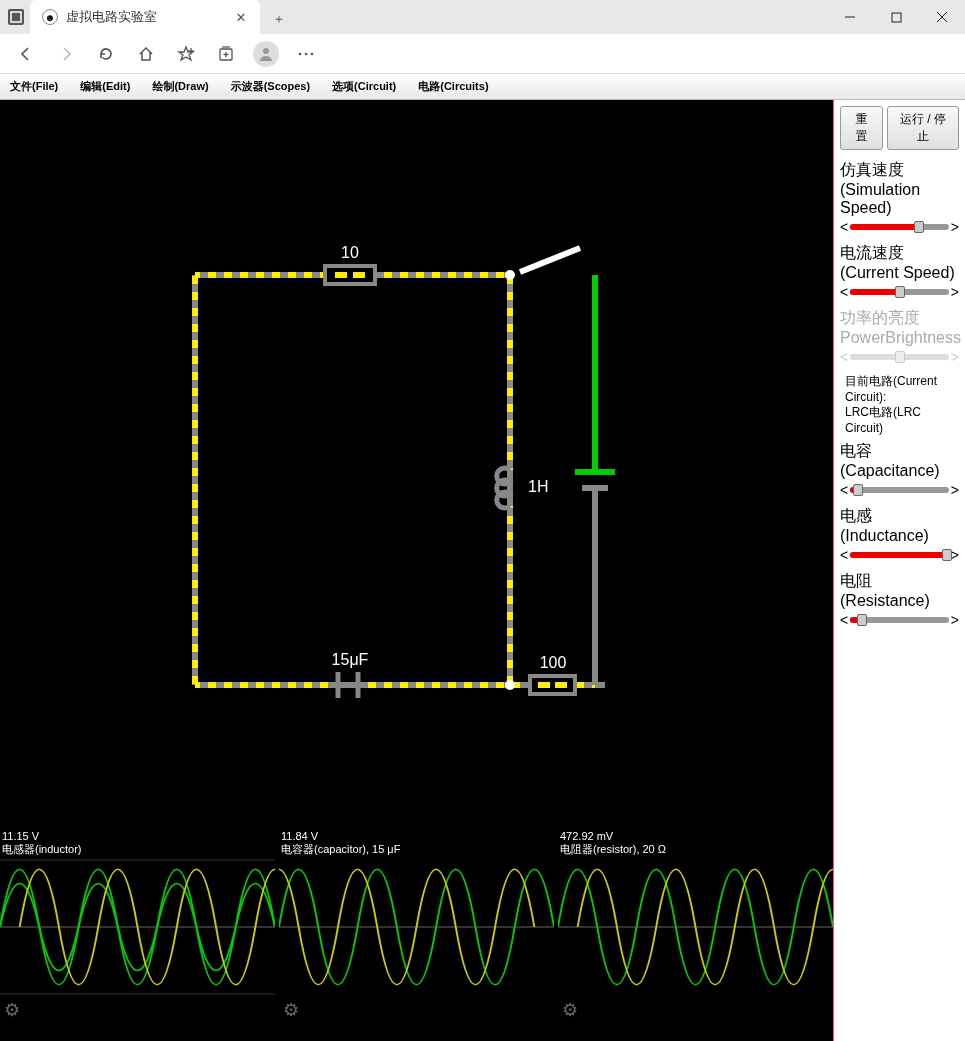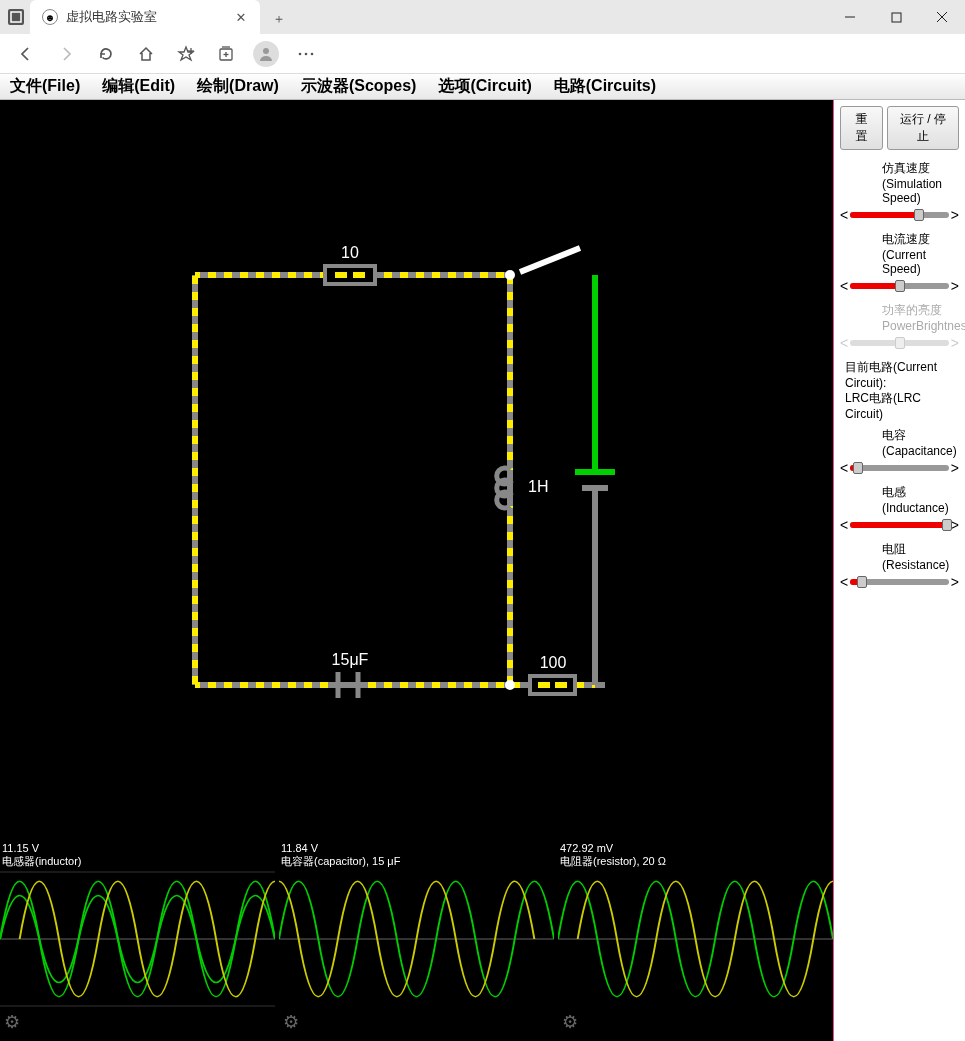--- a/index.html
+++ b/index.html
@@ -22,47 +22,47 @@
 .nav-btn { width: 36px; height: 32px; display: flex; align-items: center; justify-content: center; color: #555; cursor: pointer; border-radius: 4px; }
 .nav-btn.disabled { color: #bbb; }
 .addr-bar { flex: 1; display: flex; align-items: center; height: 32px; border: 1px solid #ccc; border-radius: 16px; padding: 0 12px; margin: 0 8px; gap: 8px; color: #444; }
 .addr-lock { color: #666; }
 .addr-text { flex: 1; color: #333; }
 .tool-icon { width: 36px; height: 32px; display: flex; align-items: center; justify-content: center; color: #555; cursor: pointer; border-radius: 4px; }
 .avatar { width: 26px; height: 26px; border-radius: 50%; background: #ddd; display: flex; align-items: center; justify-content: center; }
 
 
 .menubar { background: linear-gradient(#fefefe, #e8e8e8); border-bottom: 1px solid #bbb; height: 26px; display: flex; align-items: center; padding: 0 10px; gap: 22px; }
-.menu-item { color: #000; font-weight: bold; cursor: pointer; font-size: 16px; }
+.menu-item { color: #000; font-weight: bold; cursor: pointer; font-size: 11px; }
 
 
 .main { display: flex; height: calc(1041px - 34px - 40px - 26px); }
 .canvas-area { flex: 1; background: #000; position: relative; }
 .sidebar { width: 132px; background: #fff; border-left: 1px solid #ec4899; padding: 6px; font-size: 12px; }
 
 
 .btn-row { display: flex; gap: 4px; margin-bottom: 10px; justify-content: center; }
 .sb-btn { background: linear-gradient(#f8f8f8, #e0e0e0); border: 1px solid #999; border-radius: 3px; padding: 4px 10px; cursor: pointer; font-size: 12px; }
 .slider-group { margin-bottom: 8px; }
-.slider-label { color: #000; font-size: 12px; margin-bottom: 2px; margin-left: 42px; }
+.slider-label { color: #000; font-size: 16px; margin-bottom: 2px; }
 .slider-label.disabled { color: #aaa; }
 .slider-row { display: flex; align-items: center; gap: 2px; }
 .arrow { font-size: 14px; color: #000; cursor: pointer; user-select: none; }
 .arrow.disabled { color: #ccc; }
 .slider-track { flex: 1; height: 6px; background: #999; border-radius: 3px; position: relative; }
 .slider-fill { position: absolute; left: 0; top: 0; bottom: 0; background: #e00; border-radius: 3px; }
 .slider-thumb { position: absolute; top: -3px; width: 10px; height: 12px; background: #ccc; border: 1px solid #666; border-radius: 2px; transform: translateX(-50%); }
 .slider-track.disabled { background: #ddd; }
 .info-text { color: #000; font-size: 12px; margin: 6px 5px; }
 
 
 .circuit-svg { position: absolute; top: 0; left: 0; }
 
 
-.scopes { position: absolute; bottom: 4px; left: 0; right: 0; height: 195px; display: flex; gap: 4px; }
+.scopes { position: absolute; bottom: 16px; left: 0; right: 0; height: 195px; display: flex; gap: 4px; }
 .scope { flex: 1; position: relative; color: #fff; font-size: 11px; }
 .scope-label { position: absolute; top: 0; left: 2px; z-index: 2; }
 .scope-gear { position: absolute; bottom: 4px; left: 4px; color: #666; font-size: 18px; cursor: pointer; }
 .status-panel { width: 130px; color: #fff; font-size: 11px; padding: 4px 0 0 8px; }
 </style>
 </head>
 <body>
 
 <div class="browser-chrome">
   <div class="titlebar">

